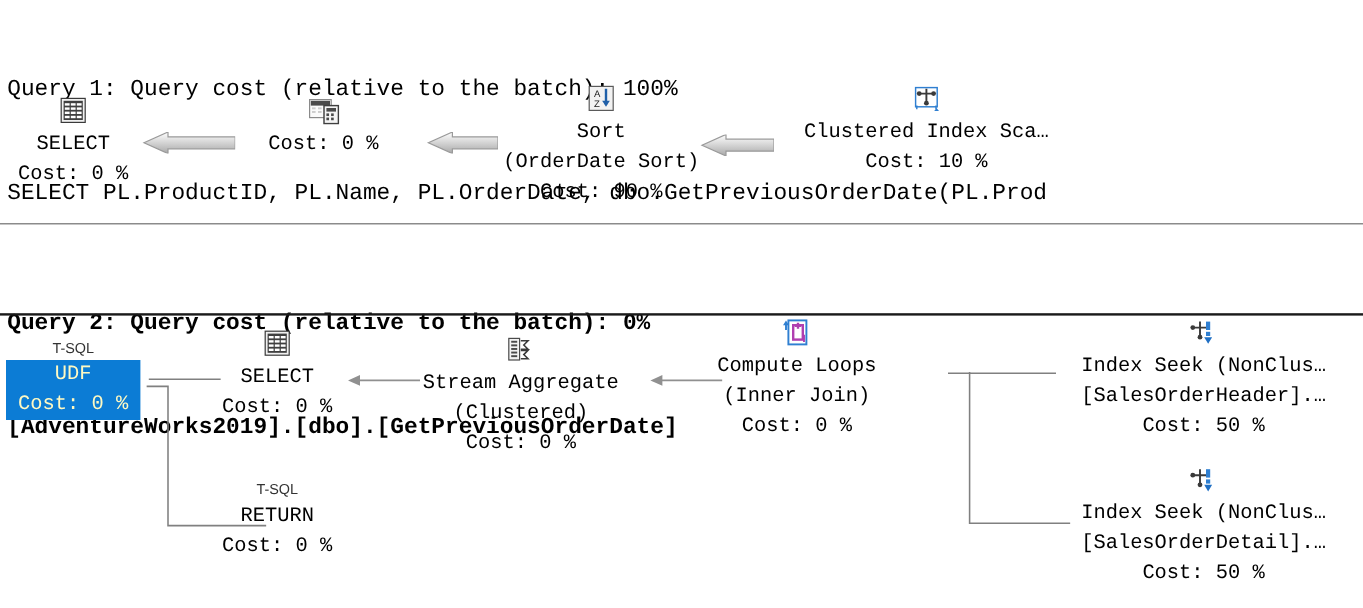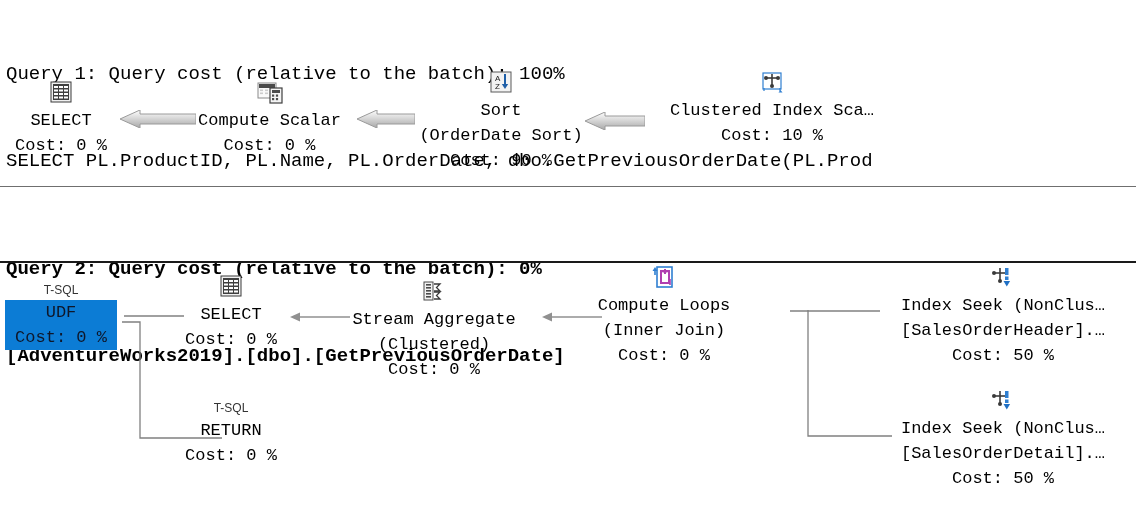--- a/index.html
+++ b/index.html
@@ -57,21 +57,21 @@
   .icon-wrap svg { display: inline-block; vertical-align: top; }
 
   
   .node.selected .sel-box {
     background: #0c7cd5;
     color: #ffffff;
     display: inline-block;
     padding: 0 10px;
   }
   .node.selected .nlabel,
-  .node.selected .ncost { color: #0f172a; }
+  .node.selected .ncost { color: #fef9c3; }
 
   
   .tsql-badge {
     display: block;
     height: 20px;
     line-height: 20px;
     font-family: "Liberation Sans", sans-serif;
     font-size: 12px;
     letter-spacing: 0px;
     color: #333;
@@ -152,21 +152,20 @@
         <rect x="13" y="8" width="12" height="15" fill="#f4f4f4" stroke="#3f3f3f" stroke-width="1.2"></rect>
         <rect x="15" y="10" width="8" height="3" fill="#4a4a4a"></rect>
         <g fill="#4a4a4a">
           <rect x="15" y="14.5" width="2.2" height="2.2"></rect>
             <rect x="18.9" y="14.5" width="2.2" height="2.2"></rect>
           <rect x="15" y="18" width="2.2" height="2.2"></rect>
             <rect x="18.9" y="18" width="2.2" height="2.2"></rect>
         </g>
       </svg>
     </span>
-    <span class="nlabel">Compute Scalar</span>
     <span class="ncost">Cost: 0 %</span>
   </div>
 
   <div class="node" id="q1-sort" style="left:410px; top:70px; width:182px;">
     <span class="icon-wrap">
       <svg width="24" height="24" viewBox="0 0 24 24">
         <rect x="2" y="2" width="20" height="20" fill="#f2f2f2" stroke="#5a5a5a" stroke-width="1"></rect>
         <text x="6" y="11" font-family="Liberation Sans, sans-serif" font-size="8" fill="#1a1a1a">A</text>
         <text x="6" y="19" font-family="Liberation Sans, sans-serif" font-size="8" fill="#1a1a1a">Z</text>
         <path d="M 16 4 L 16 17" stroke="#1f5fa8" stroke-width="2" fill="none"></path>

